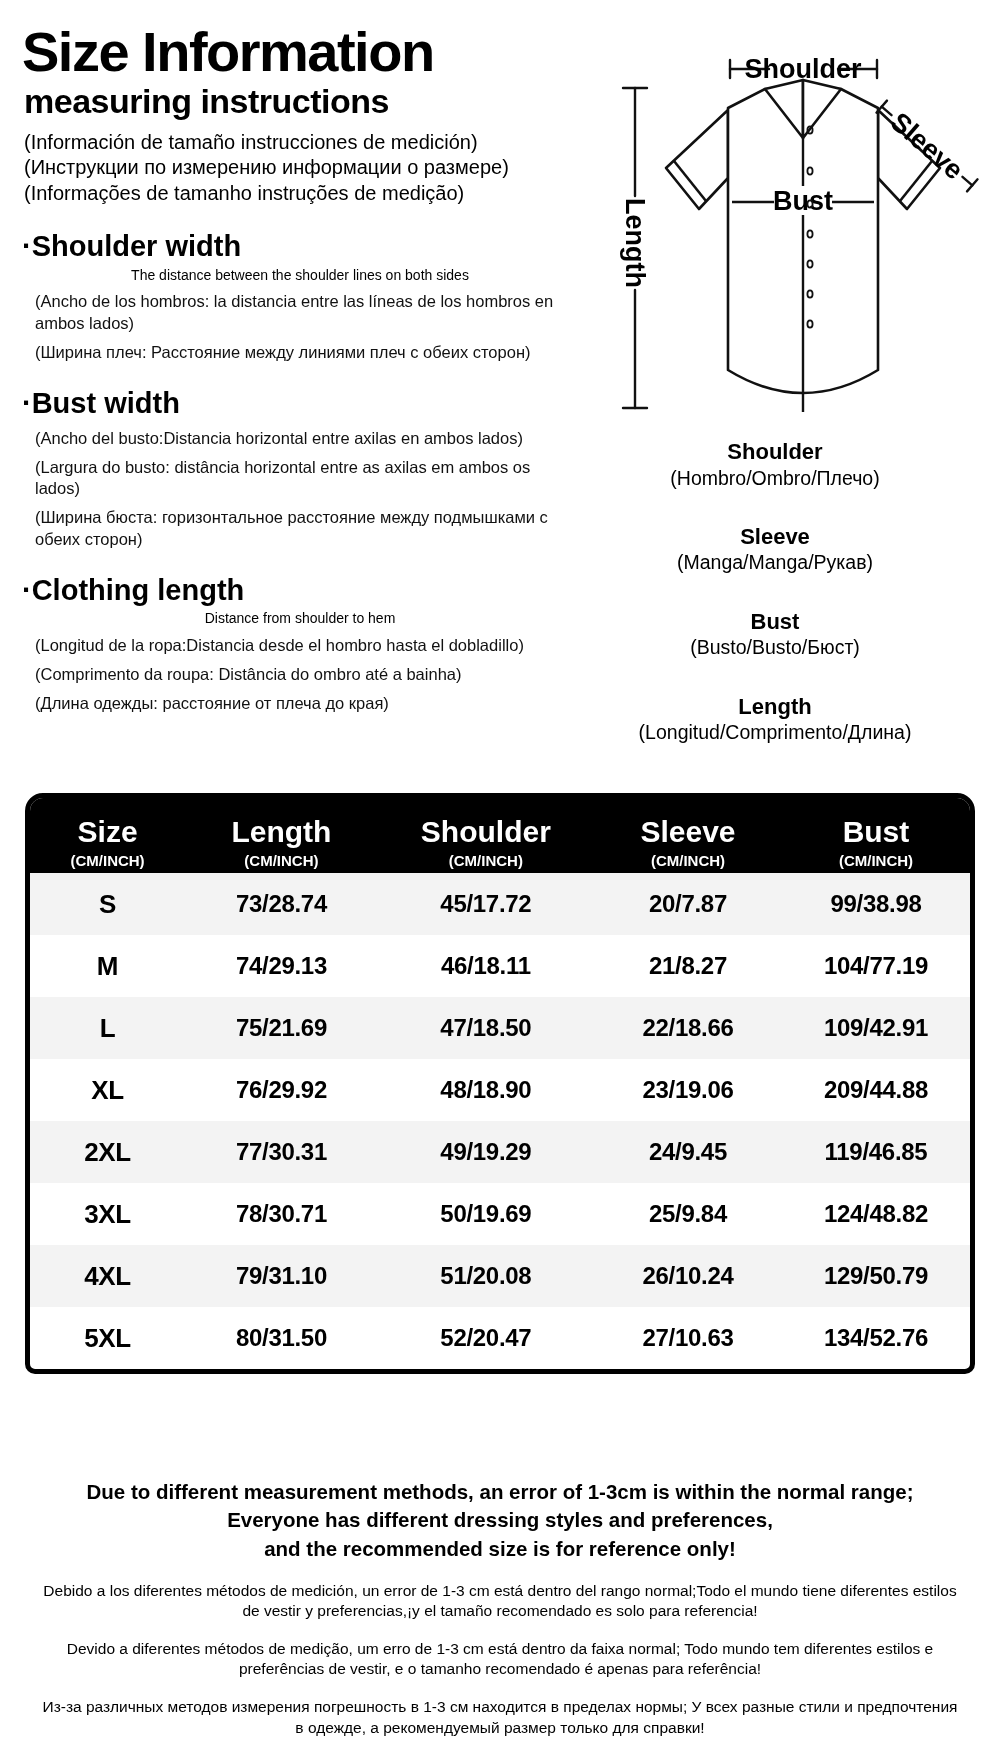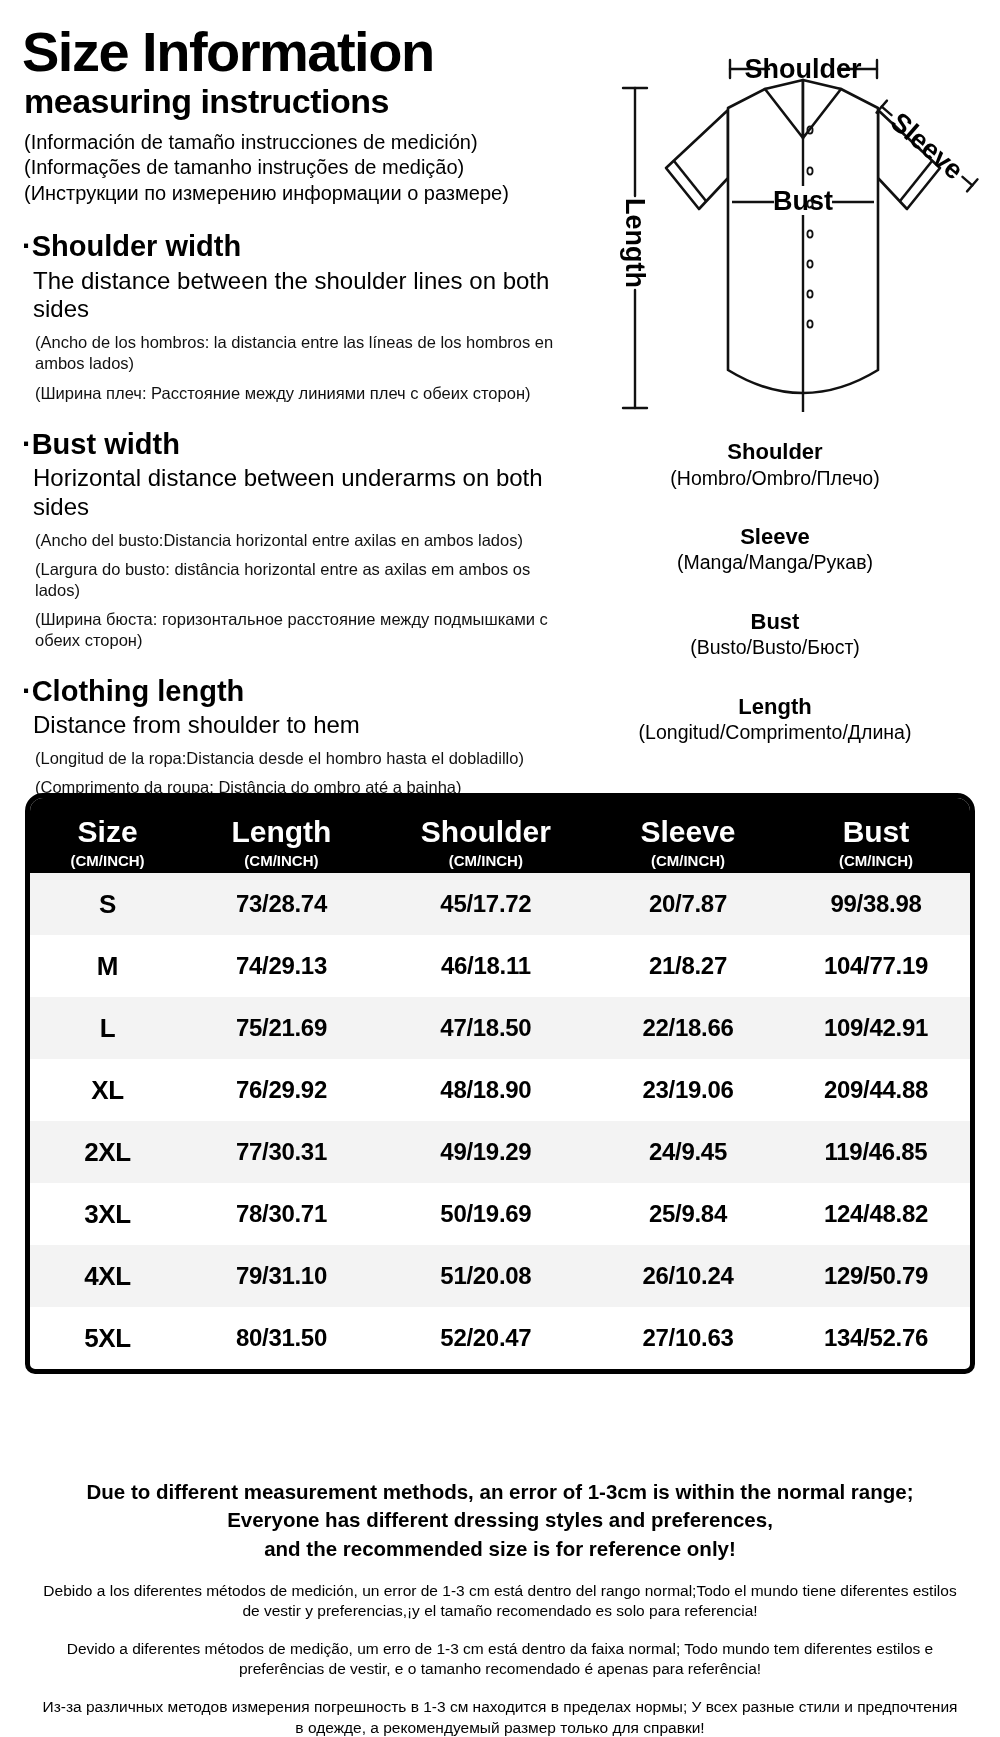--- a/index.html
+++ b/index.html
@@ -8,21 +8,21 @@
     background:#ffffff;color:#000;
     font-family:"Liberation Sans", sans-serif;
   }
   
   .left-col{position:absolute;left:22px;top:22px;width:545px;}
   .page-title{font-size:56px;font-weight:bold;letter-spacing:-1.5px;margin:0;line-height:1.08;}
   .page-subtitle{font-size:34px;font-weight:bold;letter-spacing:-0.5px;margin:0 0 8px 2px;line-height:1.15;}
   .title-trans{font-size:20px;line-height:1.28;margin-left:2px;}
   .section{margin-top:24px;}
   .section-title{font-size:29px;font-weight:bold;margin:0;line-height:1.15;}
-  .section-desc{font-size:24px;margin:3px 0 4px 11px;line-height:1.2;}
+  .section-desc{font-size:14px;margin:3px 0 4px 11px;line-height:1.2;text-align:center;}
   .section-trans{font-size:16.5px;line-height:1.28;margin:8px 0 0 13px;max-width:538px;color:#111;}
   
   .diagram-wrap{position:absolute;left:560px;top:18px;width:432px;height:414px;}
   svg{font-family:"Liberation Sans", sans-serif;}
   
   .legend{position:absolute;left:565px;top:438px;width:420px;text-align:center;}
   .legend-item{margin-bottom:33px;}
   .legend-name{font-size:22px;font-weight:bold;line-height:1.25;}
   .legend-trans{font-size:19.5px;line-height:1.25;}
   
@@ -46,33 +46,32 @@
   .footer-en{font-size:20.5px;font-weight:bold;line-height:1.38;padding:0 36px;}
   .footer-block{font-size:15.5px;line-height:1.3;margin-top:18px;padding:0 38px;}
 </style>
 </head>
 <body>
 
 <div class="left-col">
   <h1 class="page-title">Size Information</h1>
   <h2 class="page-subtitle">measuring instructions</h2>
   <div class="title-trans">(Información de tamaño instrucciones de medición)</div>
+  <div class="title-trans">(Инструкции по измерению информации о размере)</div>
   <div class="title-trans">(Informações de tamanho instruções de medição)</div>
-  <div class="title-trans">(Инструкции по измерению информации о размере)</div>
 
   <div class="section">
     <h3 class="section-title"><span>·</span><span>Shoulder width</span></h3>
     <div class="section-desc">The distance between the shoulder lines on both sides</div>
     <div class="section-trans">(Ancho de los hombros: la distancia entre las líneas de los hombros en ambos lados)</div>
     <div class="section-trans">(Ширина плеч: Расстояние между линиями плеч с обеих сторон)</div>
   </div>
 
   <div class="section">
     <h3 class="section-title"><span>·</span><span>Bust width</span></h3>
-    <div class="section-desc">Horizontal distance between underarms on both sides</div>
     <div class="section-trans">(Ancho del busto:Distancia horizontal entre axilas en ambos lados)</div>
     <div class="section-trans">(Largura do busto: distância horizontal entre as axilas em ambos os lados)</div>
     <div class="section-trans">(Ширина бюста: горизонтальное расстояние между подмышками с обеих сторон)</div>
   </div>
 
   <div class="section">
     <h3 class="section-title"><span>·</span><span>Clothing length</span></h3>
     <div class="section-desc">Distance from shoulder to hem</div>
     <div class="section-trans">(Longitud de la ropa:Distancia desde el hombro hasta el dobladillo)</div>
     <div class="section-trans">(Comprimento da roupa: Distância do ombro até a bainha)</div>

